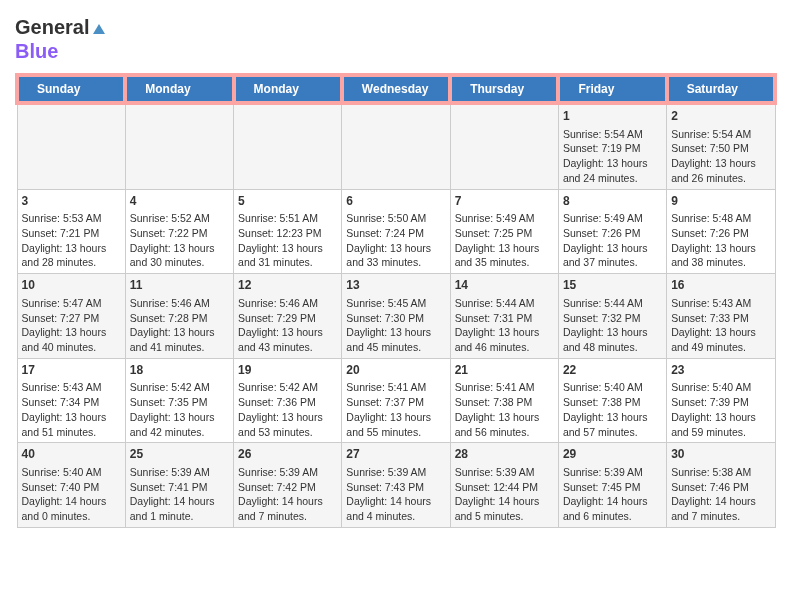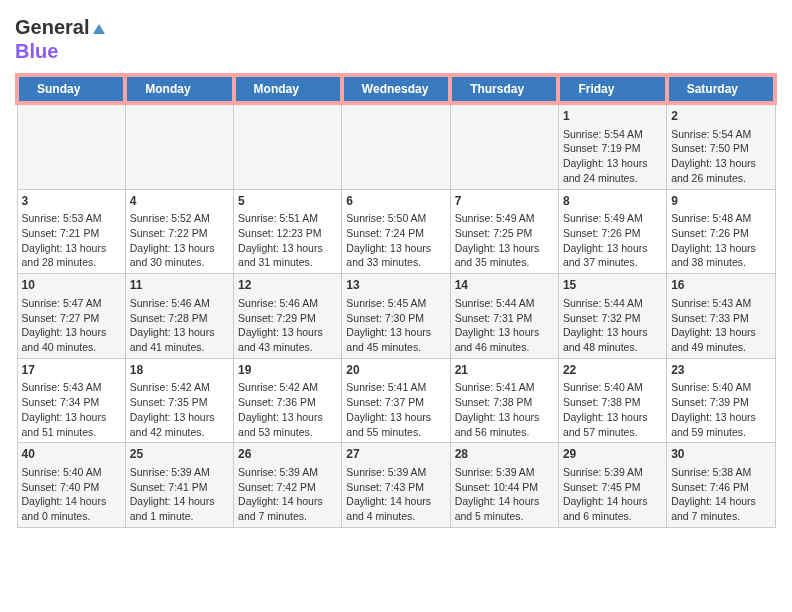--- a/index.html
+++ b/index.html
@@ -301,21 +301,21 @@
         <td>
           <span class="day-number">27</span>
           <div>Sunrise: 5:39 AM</div>
           <div>Sunset: 7:43 PM</div>
           <div>Daylight: 14 hours</div>
           <div>and 4 minutes.</div>
         </td>
         <td>
           <span class="day-number">28</span>
           <div>Sunrise: 5:39 AM</div>
-          <div>Sunset: 10:44 PM</div>
+          <div>Sunset: 12:44 PM</div>
           <div>Daylight: 14 hours</div>
           <div>and 5 minutes.</div>
         </td>
         <td>
           <span class="day-number">29</span>
           <div>Sunrise: 5:39 AM</div>
           <div>Sunset: 7:45 PM</div>
           <div>Daylight: 14 hours</div>
           <div>and 6 minutes.</div>
         </td>

